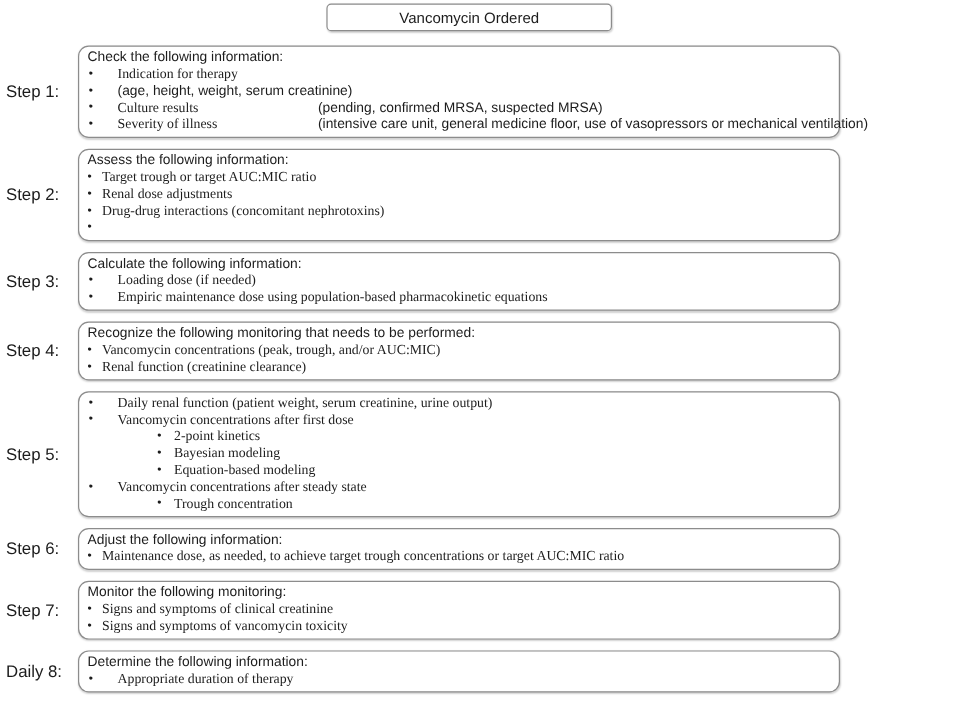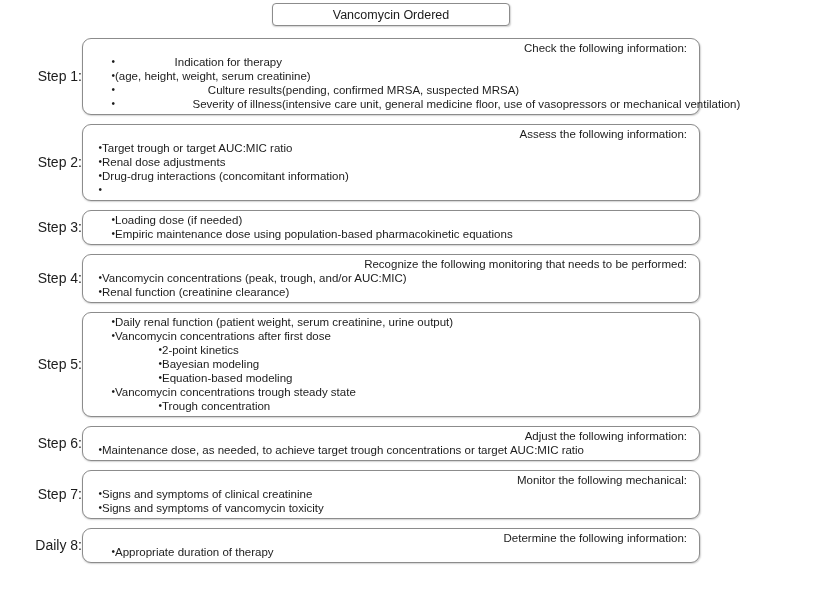--- a/index.html
+++ b/index.html
@@ -10,54 +10,54 @@
   *{box-sizing:border-box;}
   html,body{margin:0;padding:0;}
   body{
     width:813px;height:601px;
     background:var(--bg);
     color:var(--text);
     font-family:"Liberation Sans",sans-serif;
     font-size:11.5px;
     overflow:hidden;
   }
-  .page{position:relative;width:703px;height:601px;text-align:right;}
+  .page{position:relative;width:703px;height:601px;}
 
   .title-box{
     position:absolute;left:272px;top:3px;width:238px;height:23px;
     border:1px solid var(--border);border-radius:4px;background:#fff;
     display:flex;align-items:center;justify-content:center;
     font-size:12.5px;
     box-shadow:0.5px 1px 1.5px rgba(0,0,0,0.18);
   }
 
   .steps{
     position:absolute;left:0;top:38px;right:3px;
     display:flex;flex-direction:column;gap:9px;
   }
   .step-row{display:flex;align-items:center;}
   .step-label{
     flex:0 0 65px;width:65px;padding-left:5px;
-    font-size:14px;line-height:17px;margin-left:17px;
+    font-size:14px;line-height:17px;
   }
   .step-box{
     flex:1;min-width:0;
     border:1px solid var(--border);border-radius:9px;background:#fff;
     padding:2px 12px 3px 7px;
     box-shadow:0.5px 1px 1.5px rgba(0,0,0,0.18);
     line-height:14px;
   }
   .box-heading{line-height:14px;white-space:nowrap;}
   .line{display:flex;line-height:14px;white-space:nowrap;}
   .bullet{flex:none;font-size:10px;line-height:14px;}
   .lvl1.narrow .bullet{width:12px;padding-left:0;}
   .lvl1.wide .bullet{width:25px;padding-left:1px;}
   .lvl2{margin-left:57px;}
   .lvl2 .bullet{width:15px;padding-left:1px;}
-  .item-text{flex:none;}
+  .item-text{flex:none;font-family:Liberation Serif, serif;}
   .item-text.has-detail{flex:0 0 167px;width:167px;}
   .item-detail{flex:none;}
 </style>
 </head>
 <body>
 
 <div class="page">
   <div class="title-box">
     <span>Vancomycin Ordered</span>
   </div>
@@ -93,30 +93,31 @@
           <div class="line lvl1 narrow">
             <span class="bullet">•</span>
             <span class="item-text">Target trough or target AUC:MIC ratio</span>
           </div>
           <div class="line lvl1 narrow">
             <span class="bullet">•</span>
             <span class="item-text">Renal dose adjustments</span>
           </div>
           <div class="line lvl1 narrow">
             <span class="bullet">•</span>
-            <span class="item-text">Drug-drug interactions (concomitant information)</span>
+            <span class="item-text">Drug-drug interactions (concomitant nephrotoxins)</span>
           </div>
           <div class="line lvl1 narrow">
             <span class="bullet">•</span>
           </div>
         </div>
       </div>
       <div class="step-row">
         <div class="step-label">Step 3:</div>
         <div class="step-box">
+          <div class="box-heading">Calculate the following information:</div>
           <div class="line lvl1 wide">
             <span class="bullet">•</span>
             <span class="item-text">Loading dose (if needed)</span>
           </div>
           <div class="line lvl1 wide">
             <span class="bullet">•</span>
             <span class="item-text">Empiric maintenance dose using population-based pharmacokinetic equations</span>
           </div>
         </div>
       </div>
@@ -152,42 +153,42 @@
           <div class="line lvl2 wide">
             <span class="bullet">•</span>
             <span class="item-text">Bayesian modeling</span>
           </div>
           <div class="line lvl2 wide">
             <span class="bullet">•</span>
             <span class="item-text">Equation-based modeling</span>
           </div>
           <div class="line lvl1 wide">
             <span class="bullet">•</span>
-            <span class="item-text">Vancomycin concentrations trough steady state</span>
+            <span class="item-text">Vancomycin concentrations after steady state</span>
           </div>
           <div class="line lvl2 wide">
             <span class="bullet">•</span>
             <span class="item-text">Trough concentration</span>
           </div>
         </div>
       </div>
       <div class="step-row">
         <div class="step-label">Step 6:</div>
         <div class="step-box">
           <div class="box-heading">Adjust the following information:</div>
           <div class="line lvl1 narrow">
             <span class="bullet">•</span>
             <span class="item-text">Maintenance dose, as needed, to achieve target trough concentrations or target AUC:MIC ratio</span>
           </div>
         </div>
       </div>
       <div class="step-row">
         <div class="step-label">Step 7:</div>
         <div class="step-box">
-          <div class="box-heading">Monitor the following mechanical:</div>
+          <div class="box-heading">Monitor the following monitoring:</div>
           <div class="line lvl1 narrow">
             <span class="bullet">•</span>
             <span class="item-text">Signs and symptoms of clinical creatinine</span>
           </div>
           <div class="line lvl1 narrow">
             <span class="bullet">•</span>
             <span class="item-text">Signs and symptoms of vancomycin toxicity</span>
           </div>
         </div>
       </div>

